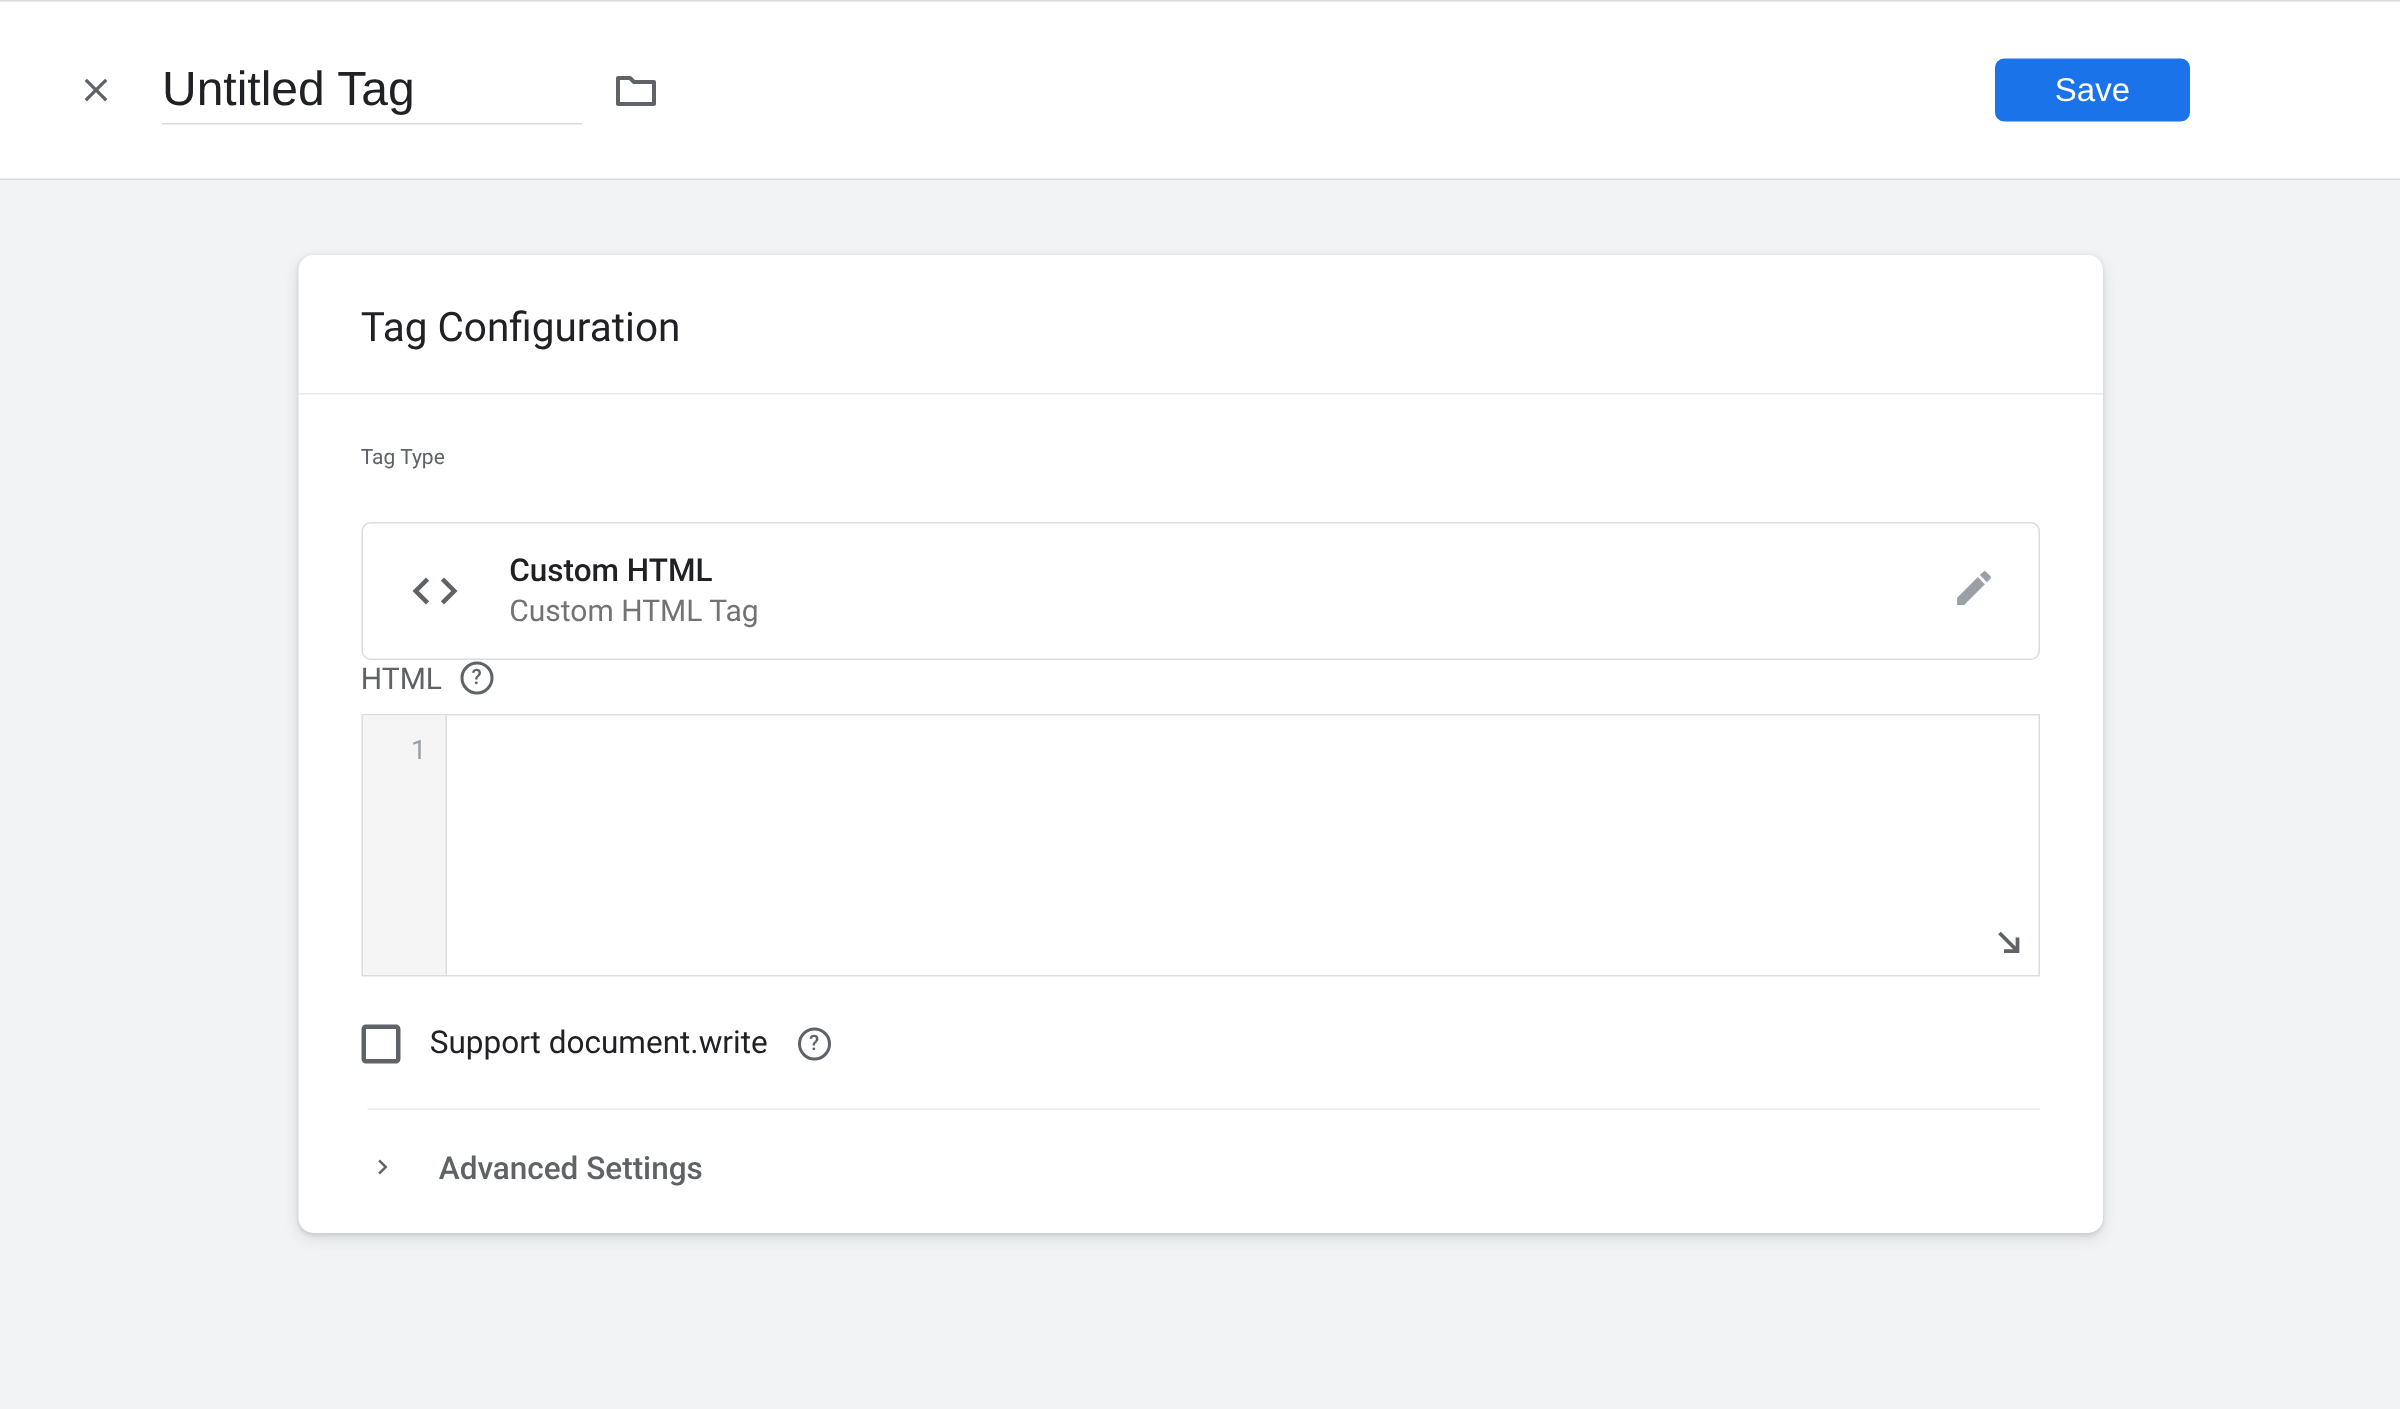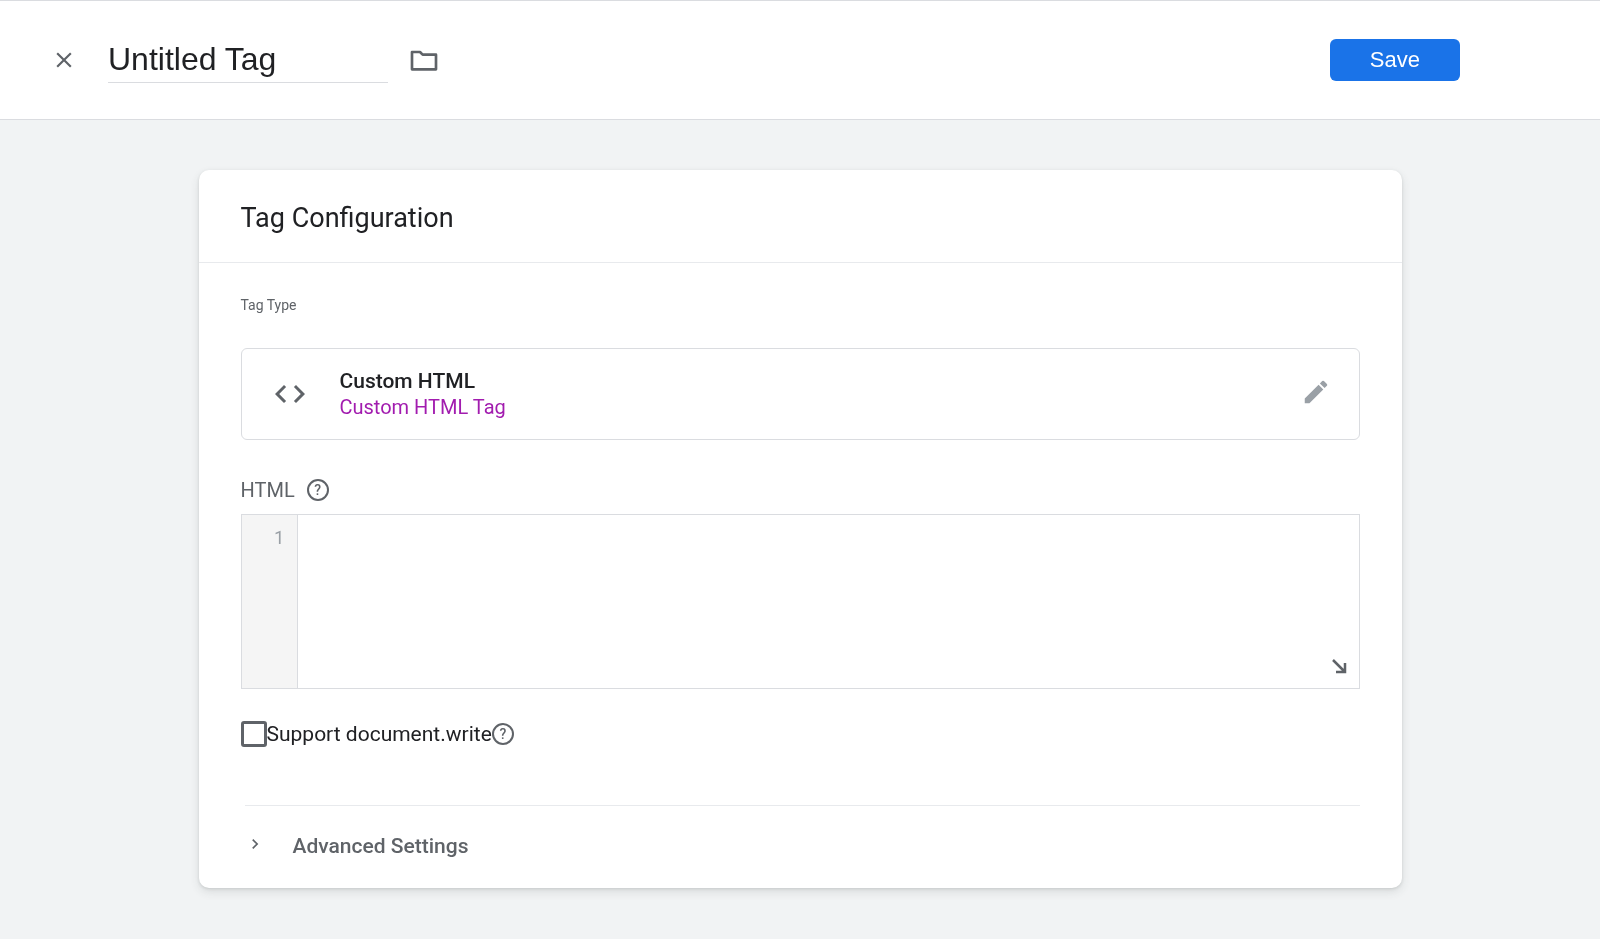--- a/index.html
+++ b/index.html
@@ -107,24 +107,24 @@
     .tag-type-icon svg { width: 36px; height: 36px; fill: #5f6368; }
     .tag-type-text { flex: 1; }
     .tag-type-title {
       font-size: 21px;
       font-weight: 500;
       color: #202124;
       margin-bottom: 2px;
     }
     .tag-type-sub {
       font-size: 20px;
-      color: #a21caf;
+      color: #737373;
     }
     .edit-icon svg { width: 30px; height: 30px; fill: #9aa0a6; }
-    .html-section { margin-top: 38px; }
+    .html-section { }
     .html-label-row {
       display: flex;
       align-items: center;
       gap: 12px;
       margin-bottom: 12px;
     }
     .html-label { font-size: 20px; color: #5f6368; }
     .help-icon {
       width: 22px; height: 22px;
       border: 2px solid #5f6368;
@@ -163,20 +163,21 @@
     .resize-handle {
       position: absolute;
       bottom: 6px;
       right: 8px;
       cursor: nwse-resize;
     }
     .resize-handle svg { width: 24px; height: 24px; stroke: #5f6368; stroke-width: 2.5; fill: none; }
     .checkbox-row {
       display: flex;
       align-items: center;
+      gap: 20px;
       margin-top: 32px;
       padding-bottom: 30px;
     }
     .checkbox {
       width: 26px;
       height: 26px;
       border: 3px solid #5f6368;
       border-radius: 3px;
       cursor: pointer;
     }
@@ -185,21 +186,20 @@
       color: #202124;
     }
     .advanced-row {
       border-top: 1px solid #e8eaed;
       padding: 28px 0 30px 0;
       display: flex;
       align-items: center;
       gap: 28px;
       cursor: pointer;
       margin-left: 4px;
-      margin-top: 28px;
     }
     .chevron svg { width: 20px; height: 20px; fill: #5f6368; }
     .advanced-label {
       font-size: 21px;
       font-weight: 500;
       color: #5f6368;
     }
   </style>
 </head>
 <body>

